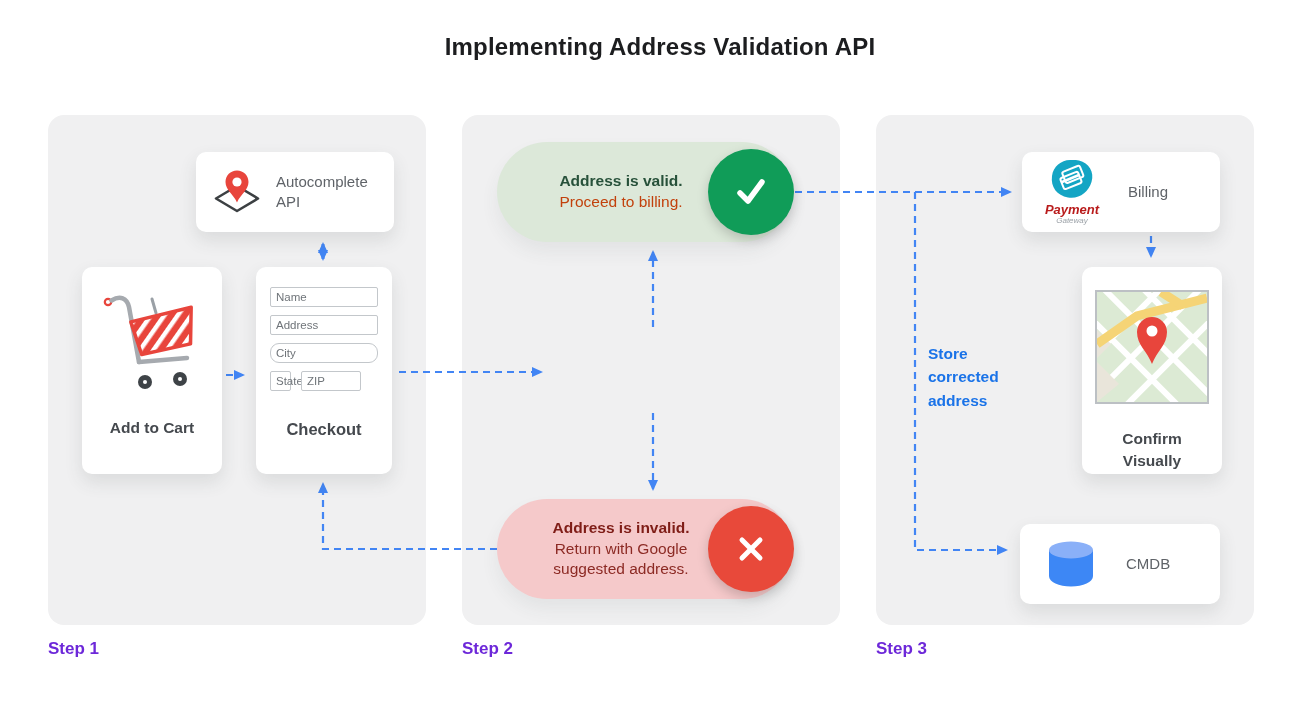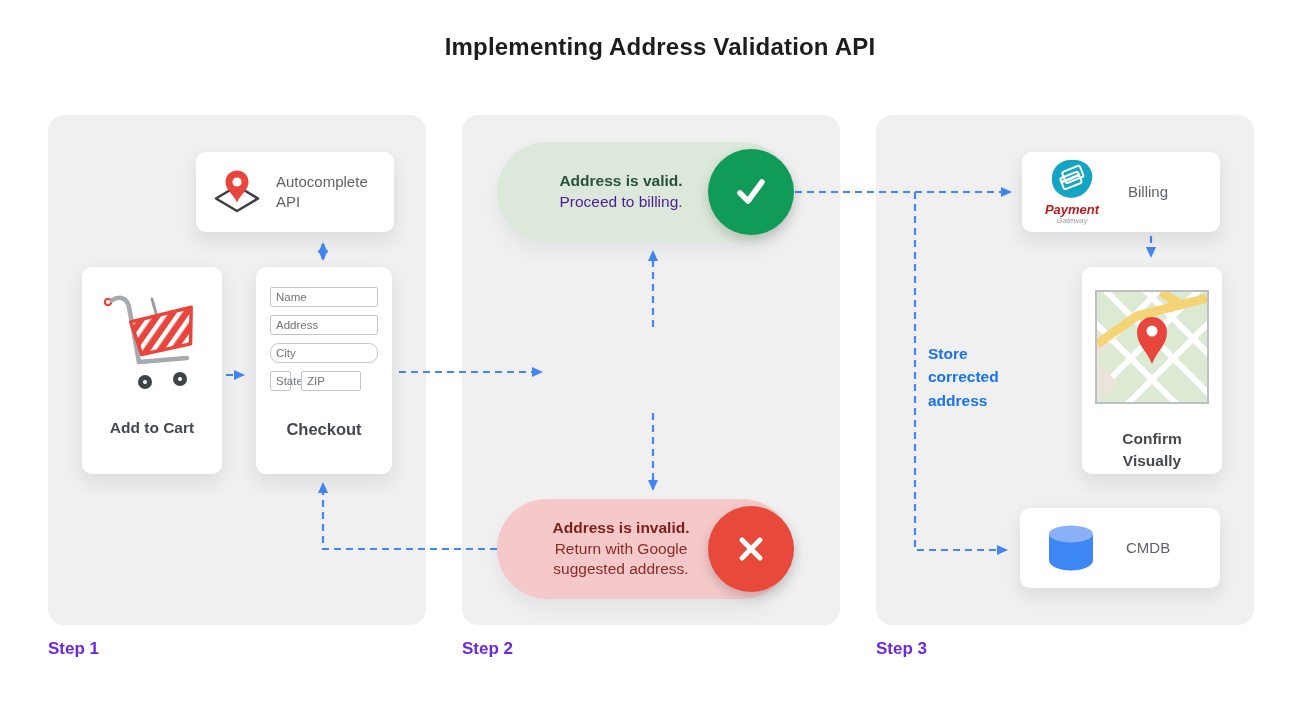--- a/index.html
+++ b/index.html
@@ -40,21 +40,21 @@
     display:flex;flex-direction:column;justify-content:center;text-align:center;}
   .pill-title{font-size:15.5px;font-weight:700;line-height:1.35;}
   .pill-sub{font-size:15.5px;line-height:1.35;}
   .pill-circle{
     position:absolute;right:-2px;top:7px;width:86px;height:86px;border-radius:50%;
     display:flex;align-items:center;justify-content:center;
     box-shadow:0 5px 12px rgba(0,0,0,.18);
   }
   .valid-pill{background:#dce8d9;}
   .valid-pill .pill-title{color:#27513a;}
-  .valid-pill .pill-sub{color:#4c1d95;}
+  .valid-pill .pill-sub{color:#c2410c;}
   .valid-pill .pill-circle{background:#109c58;}
   .invalid-pill{background:#f5c9ca;}
   .invalid-pill .pill-title{color:#7f1d17;}
   .invalid-pill .pill-sub{color:#8c2a24;}
   .invalid-pill .pill-circle{background:#e8493a;}
   .arrows{position:absolute;left:0;top:0;z-index:2;pointer-events:none;}
   .store-note{
     position:absolute;left:928px;top:342px;width:96px;z-index:3;
     font-size:15.5px;font-weight:700;color:#1a73e8;line-height:1.5;
   }
@@ -205,21 +205,21 @@
       <polygon points="0,70 22,92 0,110" fill="#e9e5da"></polygon>
       <polygon points="0,38 14,52 0,66" fill="#e9e5da"></polygon>
       <path d="M0,52 L40,24 L110,6" fill="none" stroke="#f5d476" stroke-width="9"></path>
       <path d="M64,0 L86,14" stroke="#f5d476" stroke-width="9"></path>
       <path d="M55,72 C50,59 40,53 40,40 a15,15 0 1 1 30,0 c0,13 -10,19 -15,32 z" fill="#e8453c"></path>
       <circle cx="55" cy="39" r="5.5" fill="#ffffff"></circle>
     </svg>
     <div class="big-label" style="margin-top:24px;width:90px;margin-left:25px;">Confirm Visually</div>
   </div>
 
-  <div class="card hcard" style="left:1020px;top:508px;width:200px;height:80px;padding-left:24px;gap:28px;box-sizing:border-box;">
+  <div class="card hcard" style="left:1020px;top:524px;width:200px;height:80px;padding-left:24px;gap:28px;box-sizing:border-box;">
     <svg width="54" height="52" viewBox="0 0 54 52">
       <path d="M5,12 L5,38 C5,44 14.8,48.5 27,48.5 C39.2,48.5 49,44 49,38 L49,12 Z" fill="#3d87f5"></path>
       <ellipse cx="27" cy="12" rx="22" ry="8.5" fill="#8ab0f8"></ellipse>
     </svg>
     <div class="card-label">CMDB</div>
   </div>
 
   <div class="store-note">Store corrected address</div>
 
   <div class="step-label" style="left:48px;">Step 1</div>

